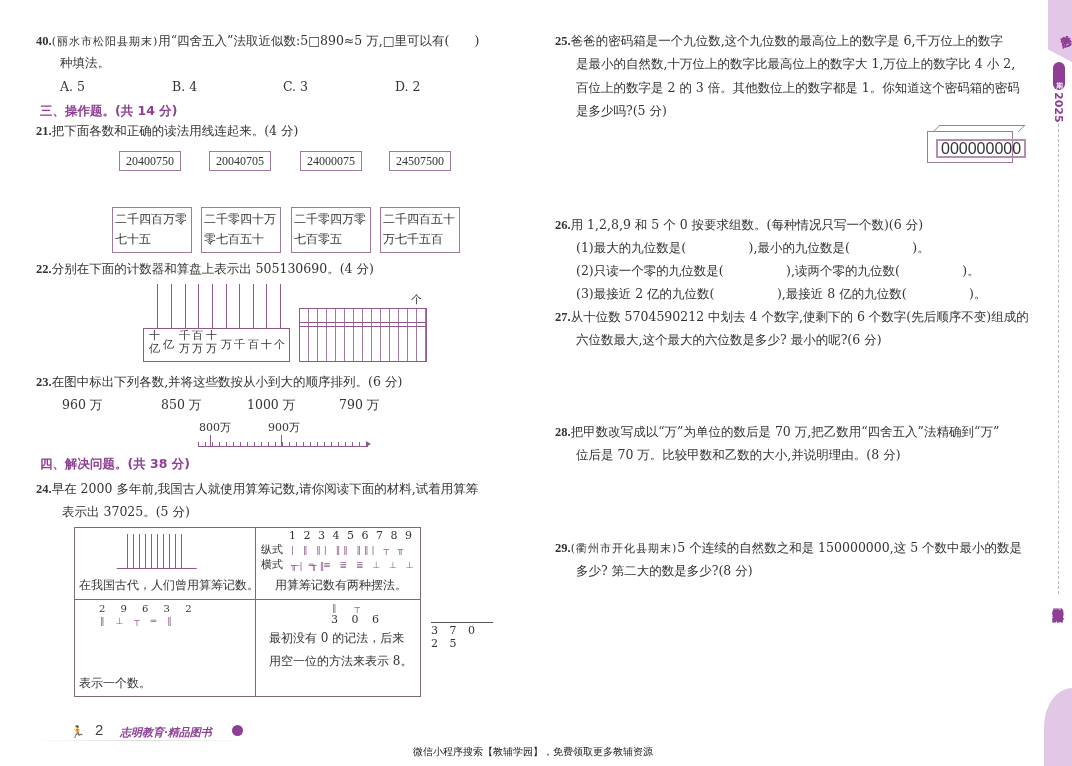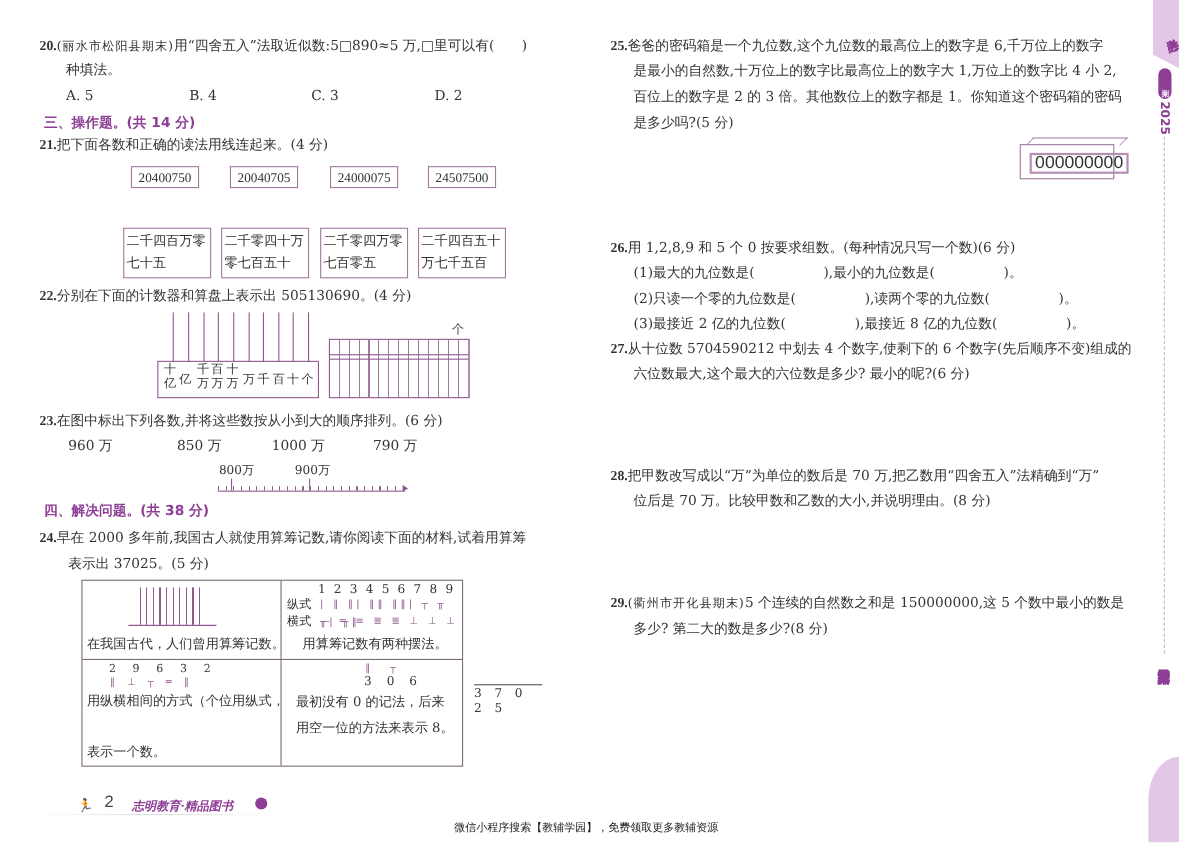--- a/index.html
+++ b/index.html
@@ -18,21 +18,21 @@
   .cell{position:absolute;font-size:12px;line-height:22px;}
   .sidebar{position:absolute;right:0;top:0;width:28px;height:766px;}
   .footer-text{position:absolute;font-family:"DejaVu Sans",sans-serif;font-size:10px;color:#222;}
   .rodglyph{color:#8e5a8e;font-family:"DejaVu Sans",sans-serif;font-size:9px;letter-spacing:3px;}
 </style>
 </head>
 <body>
 
 <div>
   <div class="q" style="left:36px;top:29px;">
-    <span class="qn">20.</span><span class="src">(丽水市松阳县期末)</span><span>用“四舍五入”法取近似数:5□890≈5 万,□里可以有(　　)</span>
+    <span class="qn">40.</span><span class="src">(丽水市松阳县期末)</span><span>用“四舍五入”法取近似数:5□890≈5 万,□里可以有(　　)</span>
   </div>
   <div class="q" style="left:60px;top:51px;">种填法。</div>
   <div class="q" style="left:60px;top:75px;">A. 5</div>
   <div class="q" style="left:172px;top:75px;">B. 4</div>
   <div class="q" style="left:283px;top:75px;">C. 3</div>
   <div class="q" style="left:395px;top:75px;">D. 2</div>
 </div>
 
 <div class="sec" style="left:40px;top:103px;">三、操作题。(共 14 分)</div>
 
@@ -123,21 +123,20 @@
 
     <div class="cell" style="left:214px;top:0;letter-spacing:2px;font-size:11px;line-height:16px;">1 2 3 4 5 6 7 8 9</div>
     <div class="cell" style="left:186px;top:14px;font-size:11px;line-height:16px;">纵式</div>
     <div class="cell rodglyph" style="left:216px;top:14px;line-height:16px;">| ‖ ‖| ‖‖ ‖‖| ┬ ╥ ╥| ╥‖</div>
     <div class="cell" style="left:186px;top:29px;font-size:11px;line-height:16px;">横式</div>
     <div class="cell rodglyph" style="left:216px;top:29px;line-height:16px;">— ═ ≡ ≣ ≣ ⊥ ⊥ ⊥ ⊥</div>
     <div class="cell" style="left:200px;top:46px;">用算筹记数有两种摆法。</div>
 
     <div class="cell" style="left:24px;top:74px;letter-spacing:6px;font-size:10px;line-height:14px;">2 9 6 3 2</div>
     <div class="cell rodglyph" style="left:25px;top:87px;line-height:12px;letter-spacing:11px;">‖⊥┬═‖</div>
-    <div class="cell" style="left:4px;top:98px;">用纵横相间的方式（个位用纵式，</div>
     <div class="cell" style="left:4px;top:144px;">表示一个数。</div>
 
     <div class="cell rodglyph" style="left:257px;top:74px;line-height:12px;letter-spacing:18px;">‖┬</div>
     <div class="cell" style="left:256px;top:85px;letter-spacing:5px;font-size:11px;line-height:14px;">3 0 6</div>
     <div class="cell" style="left:194px;top:99px;">最初没有 0 的记法，后来</div>
     <div class="cell" style="left:194px;top:122px;">用空一位的方法来表示 8。</div>
   </div>
   <div class="abs" style="left:431px;top:622px;width:62px;border-top:1px solid #555;font-size:11px;letter-spacing:4px;padding-top:1px;">3 7 0 2 5</div>
 </div>
 

